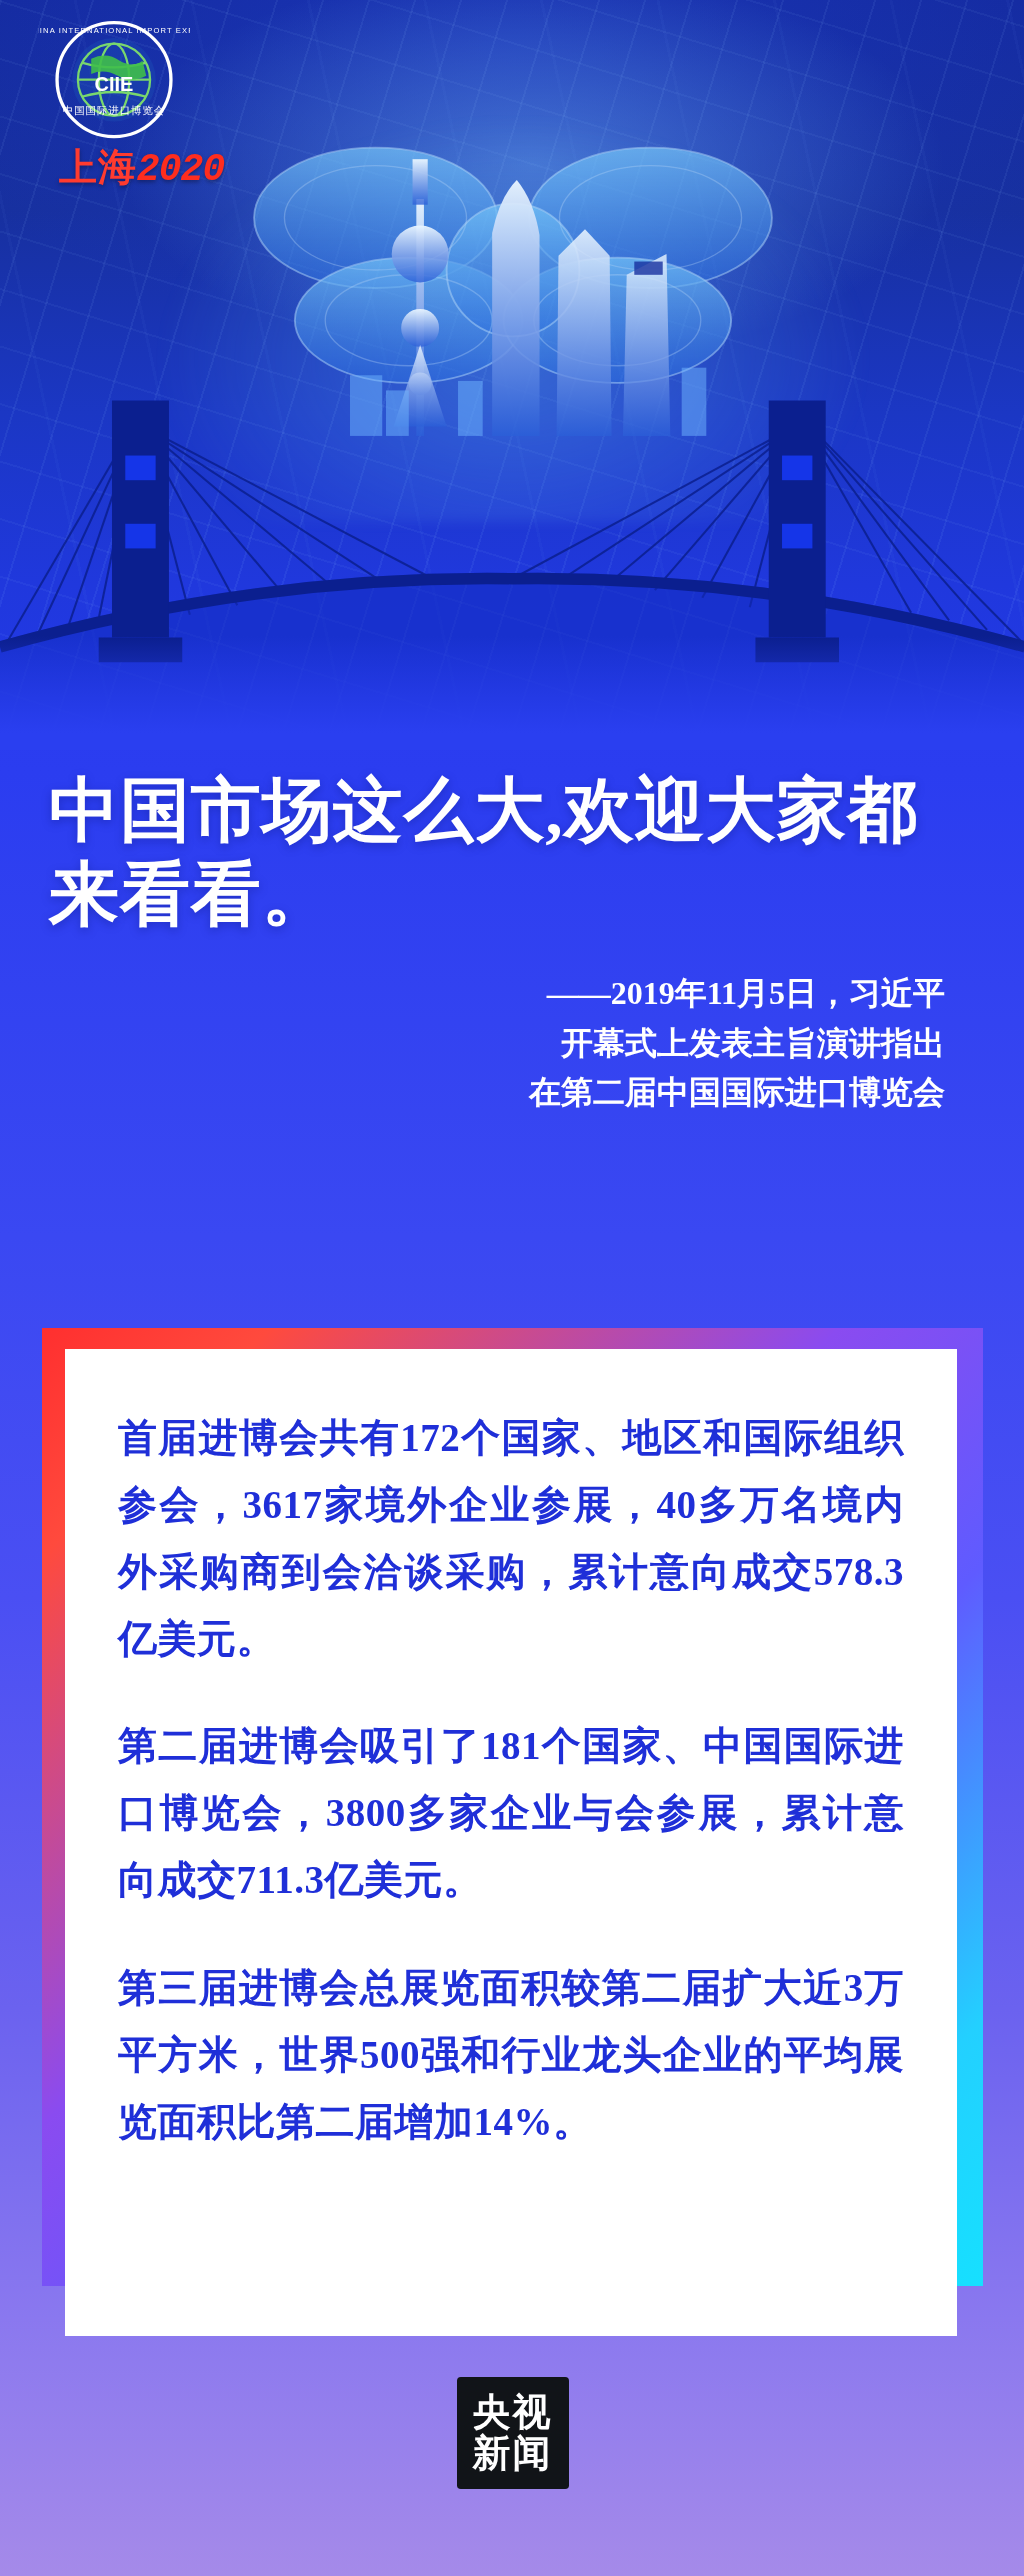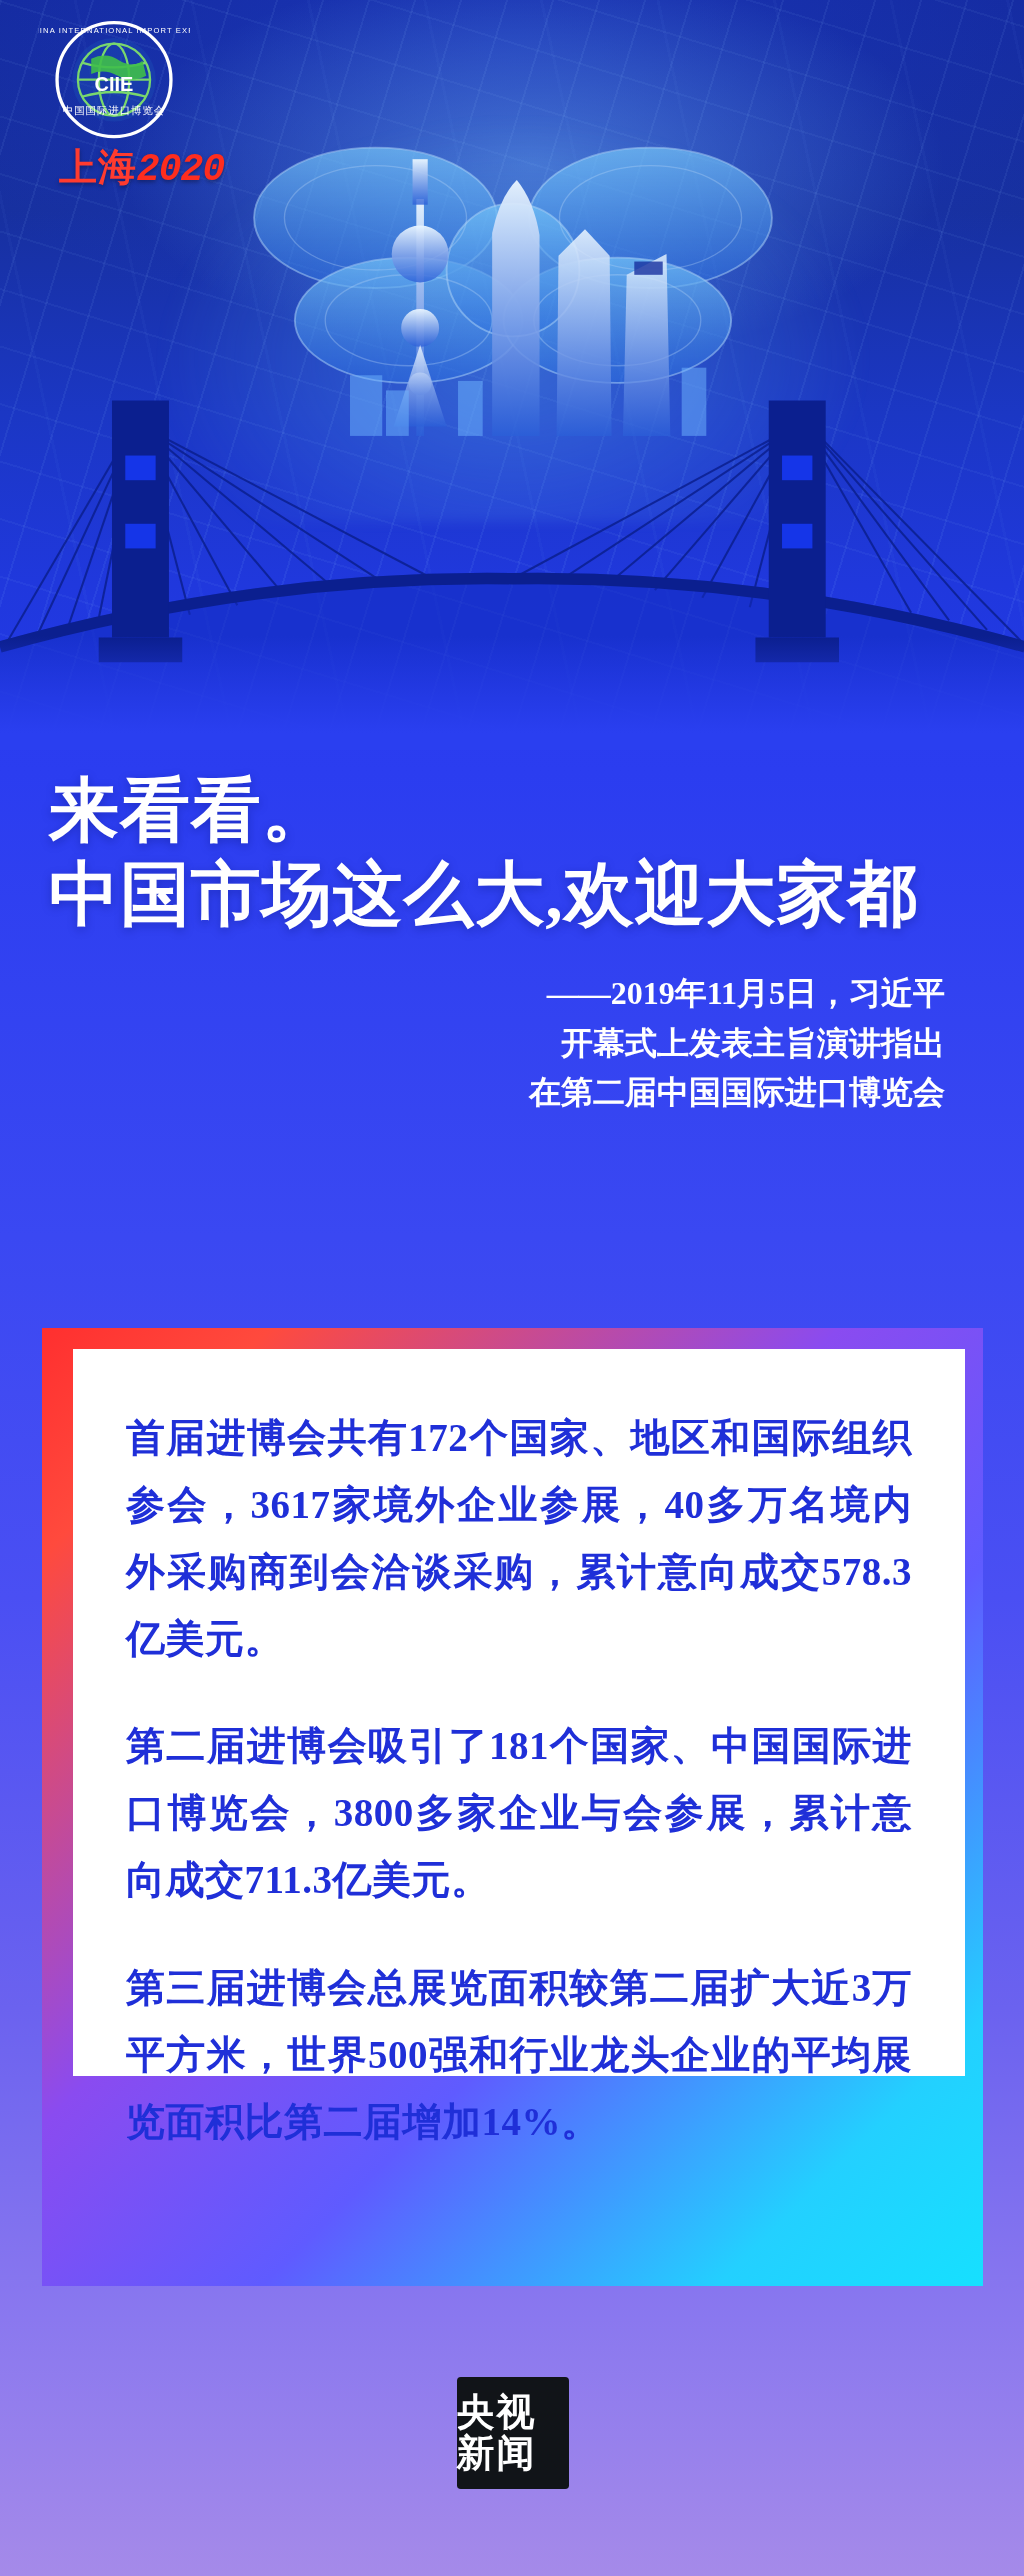--- a/index.html
+++ b/index.html
@@ -83,38 +83,38 @@
   }
   .quote-attr div{white-space:nowrap;}
 
   
   .card-outer{
     position:absolute;left:42px;top:1328px;width:941px;height:958px;
     background:linear-gradient(135deg,#ff2f2f 0%,#ff4a3d 12%,#8a4bf0 42%,#5f5bff 62%,#23d0ff 86%,#16e0ff 100%);
     padding:0;
   }
   .card-inner{
-    position:absolute;left:31px;top:21px;width:892px;height:727px;
+    position:absolute;left:23px;top:21px;width:892px;height:987px;
     background:#ffffff;
     box-sizing:border-box;
     padding:55px 53px 0 53px;
   }
   .para{
     font-size:39px;line-height:1.72;color:#1f2fd8;font-weight:bold;
     letter-spacing:0.5px;
     margin:0 0 40px 0;
     text-align:justify;
   }
   .para:last-child{margin-bottom:0;}
 
   
   .cctv{
     position:absolute;left:50%;bottom:87px;transform:translateX(-50%);
     width:112px;height:112px;background:#111418;
-    display:flex;flex-direction:column;justify-content:center;
+    display:flex;flex-direction:column;align-items:center;justify-content:center;
     border-radius:3.8px;
   }
   .cctv span{
     font-family:"Liberation Sans","DejaVu Sans",sans-serif;
     color:#ffffff;font-weight:bold;font-size:38px;line-height:1.08;letter-spacing:1.9px;
   }
 </style>
 </head>
 <body>
 
@@ -240,22 +240,22 @@
       <text x="80" y="102" text-anchor="middle" font-family="Liberation Sans, sans-serif" font-size="11" fill="#ffffff" letter-spacing="1">中国国际进口博览会</text>
       <text x="80" y="17" text-anchor="middle" font-family="Liberation Sans, sans-serif" font-size="8" fill="#ffffff" letter-spacing="1.2">CHINA INTERNATIONAL IMPORT EXPO</text>
     </svg>
     <div class="logo-city">
       <span>上海</span><span class="yr">2020</span>
     </div>
   </div>
 
   <div class="quote">
     <div class="quote-main">
+      <div>中国市场这么大,欢迎大家都</div>
       <div>来看看。</div>
-      <div>中国市场这么大,欢迎大家都</div>
     </div>
     <div class="quote-attr">
       <div>——2019年11月5日，习近平</div>
       <div>开幕式上发表主旨演讲指出</div>
       <div>在第二届中国国际进口博览会</div>
     </div>
   </div>
 
   <div class="card-outer">
     <div class="card-inner">

